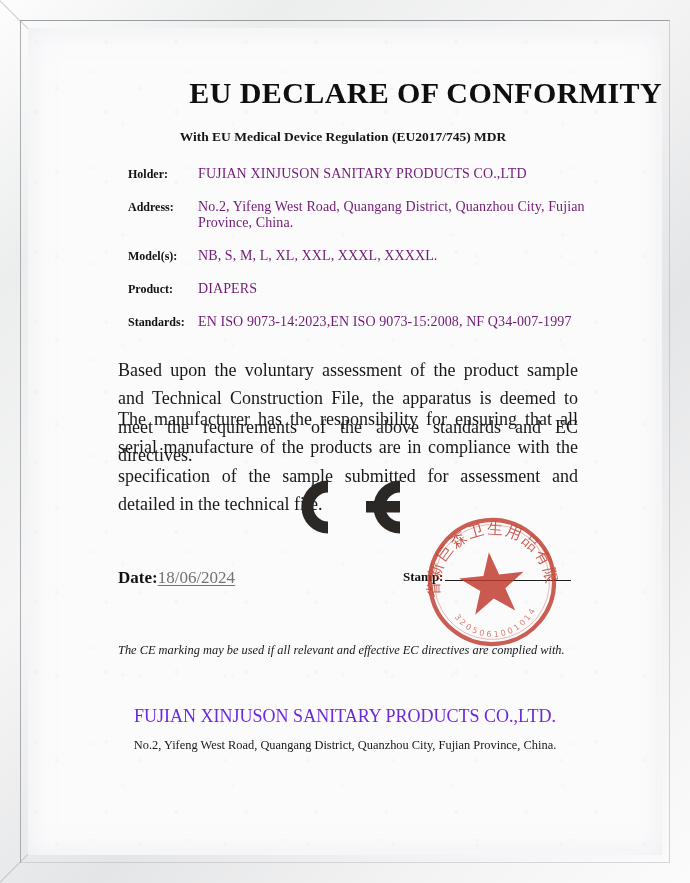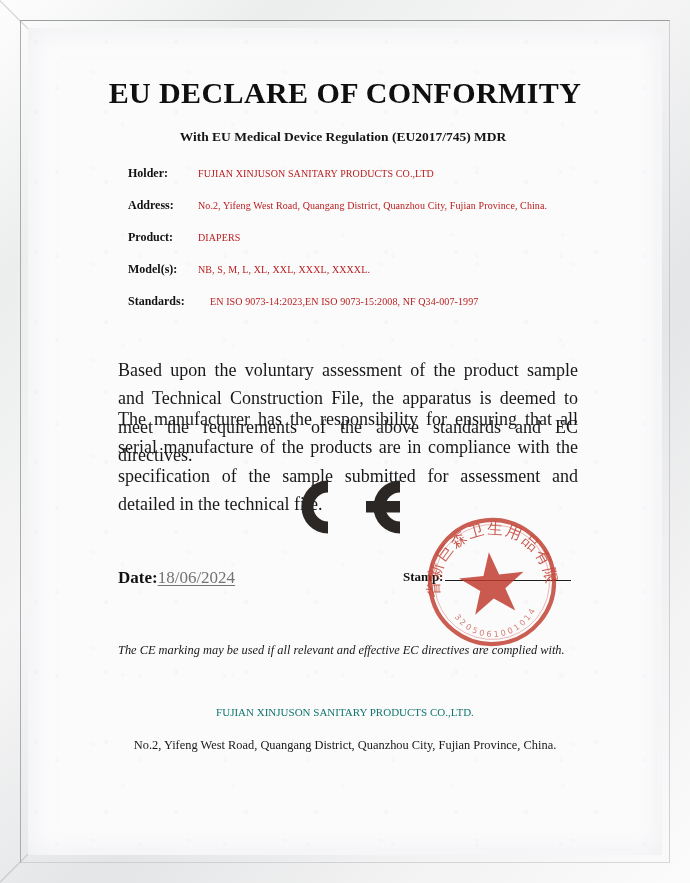--- a/index.html
+++ b/index.html
@@ -74,21 +74,21 @@
     inset: 0;
     padding: 0 0;
     color: #141414;
   }
 
   
   .title {
     position: absolute;
     top: 48px;
     left: 0; right: 0;
-    text-align: center;
+    text-align: right;
     font-size: 30px;
     font-weight: bold;
     letter-spacing: 0.4px;
     color: #0f0f10;
   }
   .subtitle {
     position: absolute;
     top: 101px;
     left: 0; right: 4px;
     text-align: center;
@@ -104,32 +104,32 @@
     left: 100px;
     right: 30px;
   }
   .field-row {
     display: flex;
     align-items: baseline;
     margin-bottom: 17px;
     font-size: 12px;
     font-family: Liberation Serif, serif;
   }
-  .field-row.standards { margin-top: 15px; gap: 12px; }
+  .field-row.standards { margin-top: 15px; }
   .field-label {
     width: 70px;
     flex: 0 0 70px;
     font-weight: bold;
     font-size: 12px;
     color: #121213;
   }
   .field-value {
     flex: 1;
-    font-size: 10px;
-    color: #b91c1c;
+    font-size: 14px;
+    color: #701a75;
     letter-spacing: 0.1px;
   }
 
   
   .para {
     position: absolute;
     left: 90px;
     width: 460px;
     font-size: 18px;
     line-height: 1.58;
@@ -211,22 +211,22 @@
     width: 470px;
     font-size: 12.4px;
     color: #18181a;
     font-style: italic;
   }
   .footer-company {
     position: absolute;
     top: 678px;
     left: 0; right: 0;
     text-align: center;
-    font-size: 11px;
-    color: #0f766e;
+    font-size: 18px;
+    color: #6d28d9;
   }
   .footer-address {
     position: absolute;
     top: 710px;
     left: 0; right: 0;
     text-align: center;
     font-size: 12.4px;
     color: #18181a;
   }
 </style>
@@ -252,26 +252,26 @@
       <div class="fields">
         <div class="field-row">
           <div class="field-label">Holder:</div>
           <div class="field-value">FUJIAN XINJUSON SANITARY PRODUCTS CO.,LTD</div>
         </div>
         <div class="field-row">
           <div class="field-label">Address:</div>
           <div class="field-value">No.2, Yifeng West Road, Quangang District, Quanzhou City, Fujian Province, China.</div>
         </div>
         <div class="field-row">
+          <div class="field-label">Model(s):</div>
+          <div class="field-value">NB, S, M, L, XL, XXL, XXXL, XXXXL.</div>
+        </div>
+        <div class="field-row">
           <div class="field-label">Product:</div>
           <div class="field-value">DIAPERS</div>
-        </div>
-        <div class="field-row">
-          <div class="field-label">Model(s):</div>
-          <div class="field-value">NB, S, M, L, XL, XXL, XXXL, XXXXL.</div>
         </div>
         <div class="field-row standards">
           <div class="field-label">Standards:</div>
           <div class="field-value">EN ISO 9073-14:2023,EN ISO 9073-15:2008, NF Q34-007-1997</div>
         </div>
       </div>
 
       <div class="para para-1">Based upon the voluntary assessment of the product sample and Technical Construction File, the apparatus is deemed to meet the requirements of the above standards and EC directives.</div>
 
       <div class="para para-2">The manufacturer has the responsibility for ensuring that all serial manufacture of the products are in compliance with the specification of the sample submitted for assessment and detailed in the technical file.</div>

